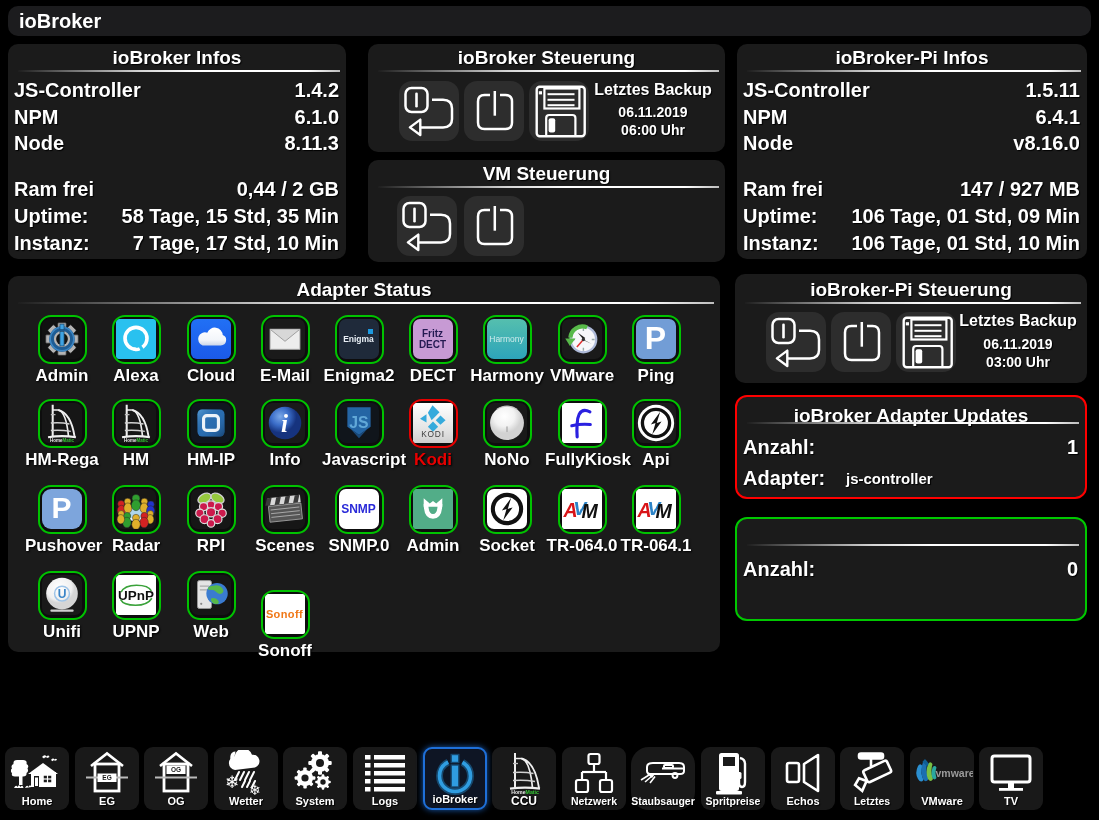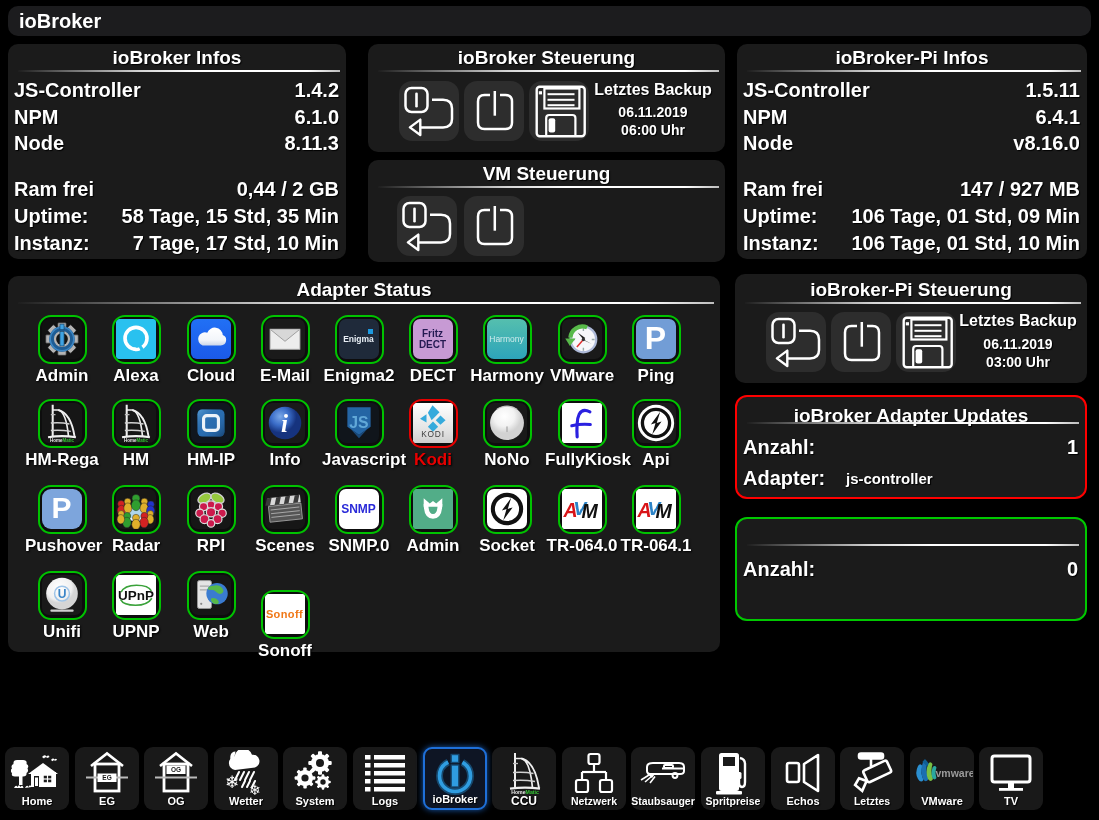--- a/index.html
+++ b/index.html
@@ -814,21 +814,21 @@
 <rect x="5" y="29" width="12" height="12" rx="2"></rect>
 <rect x="29" y="29" width="12" height="12" rx="2"></rect>
 <line x1="23" y1="13" x2="23" y2="21"></line>
 <line x1="11" y1="21" x2="35" y2="21"></line>
 <line x1="11" y1="21" x2="11" y2="29"></line>
 <line x1="35" y1="21" x2="35" y2="29"></line>
 </g>
 </svg>
 <div class="nlabel" style="font-size:10.5px;">Netzwerk</div>
 </div>
-<div class="nb" style="left:631px;">
+<div class="nb" style="left:631px;border-radius:18px;">
 <svg width="52" height="36" viewBox="0 0 52 36">
 <g fill="none" stroke="#fff" stroke-width="2">
 <path d="M10 12 Q10 8 16 8 L42 8 Q47 8 47 12 L47 16 Q47 19 43 19 L14 19 Q10 19 10 16 Z"></path>
 <line x1="25" y1="13.5" x2="46" y2="13.5"></line>
 <rect x="27" y="10" width="9" height="3" rx="1"></rect>
 <circle cx="38" cy="20.5" r="2.4"></circle>
 </g>
 <g stroke="#fff" stroke-width="1.6">
 <line x1="12" y1="20" x2="4" y2="25"></line>
         <line x1="15" y1="21" x2="8" y2="27"></line>

